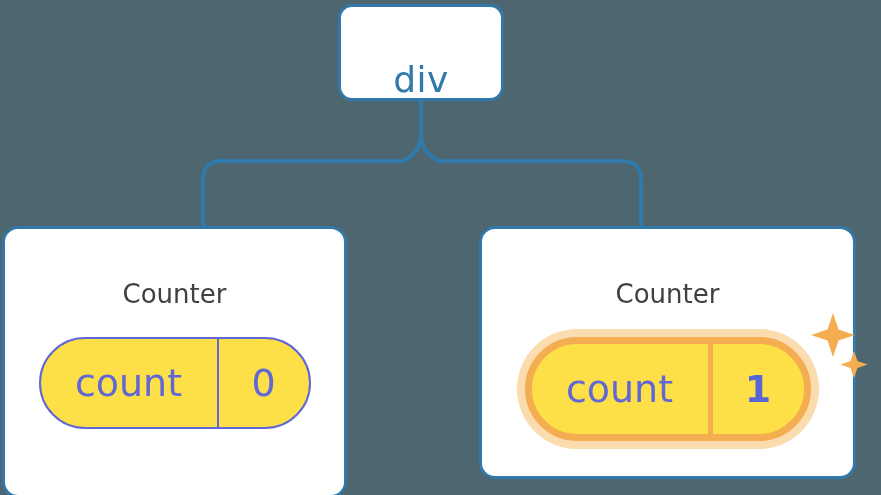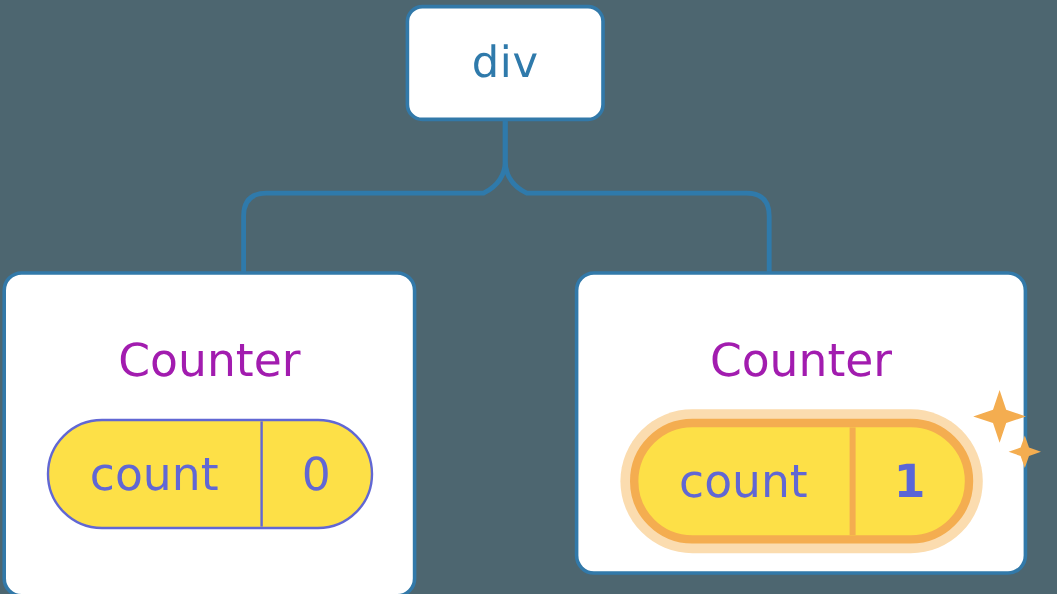--- a/index.html
+++ b/index.html
@@ -41,21 +41,21 @@
     display: flex;
     flex-direction: column;
     align-items: center;
   }
 
   #node-div {
     left: 338px;
     top: 4px;
     width: 166px;
     height: 97px;
-    justify-content: center;
+    justify-content: flex-end;
   }
   .node-title {
     color: #2f7aab;
     font-size: 36px;
     letter-spacing: 0.5px;
     line-height: 1;
     white-space: nowrap;
   }
 
   .card {
@@ -67,22 +67,22 @@
     width: 345px;
     height: 272px;
   }
   #card-right {
     left: 479px;
     top: 226px;
     width: 377px;
     height: 253px;
   }
   .card-title {
-    color: #a21caf;
-    font-size: 38px;
+    color: #404040;
+    font-size: 26px;
     line-height: 1;
     margin-top: 52px;
     white-space: nowrap;
   }
 
   
   .pill-wrap {
     position: relative;
     margin-top: 30px;
     display: flex;

